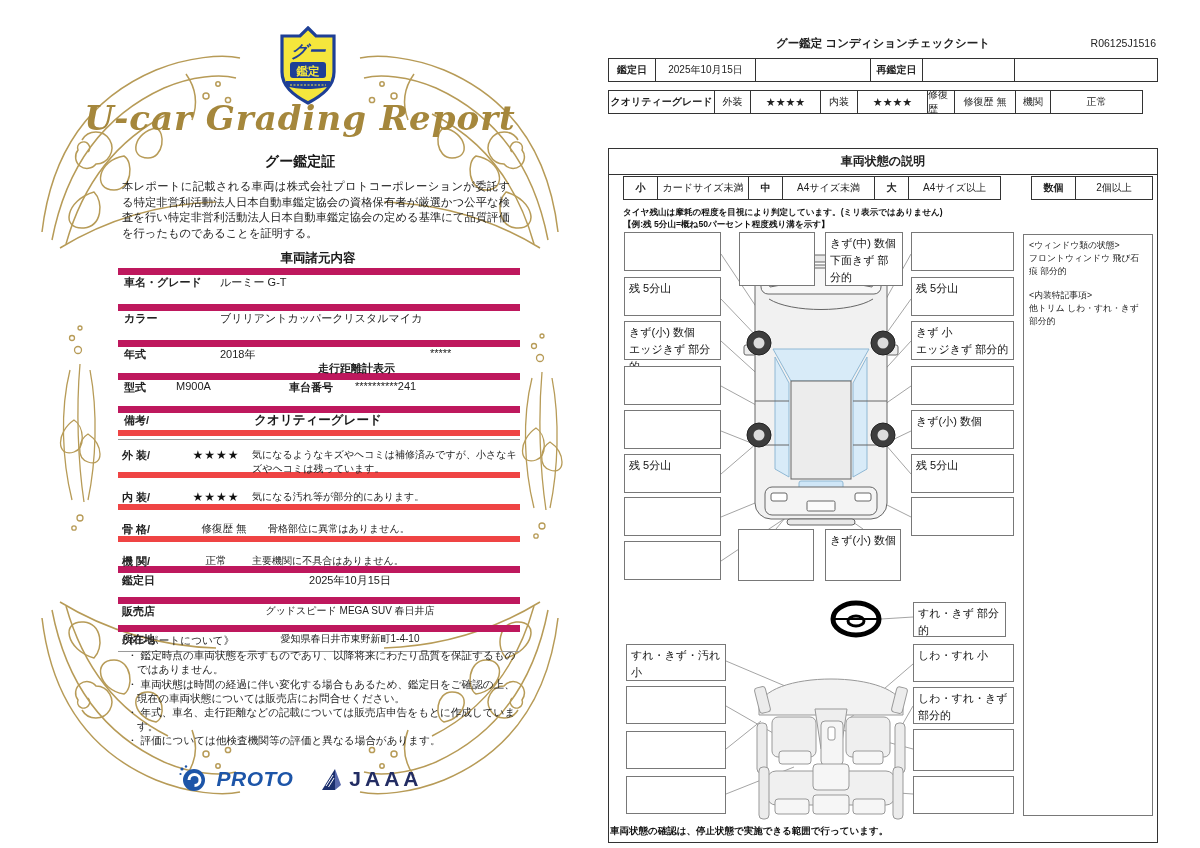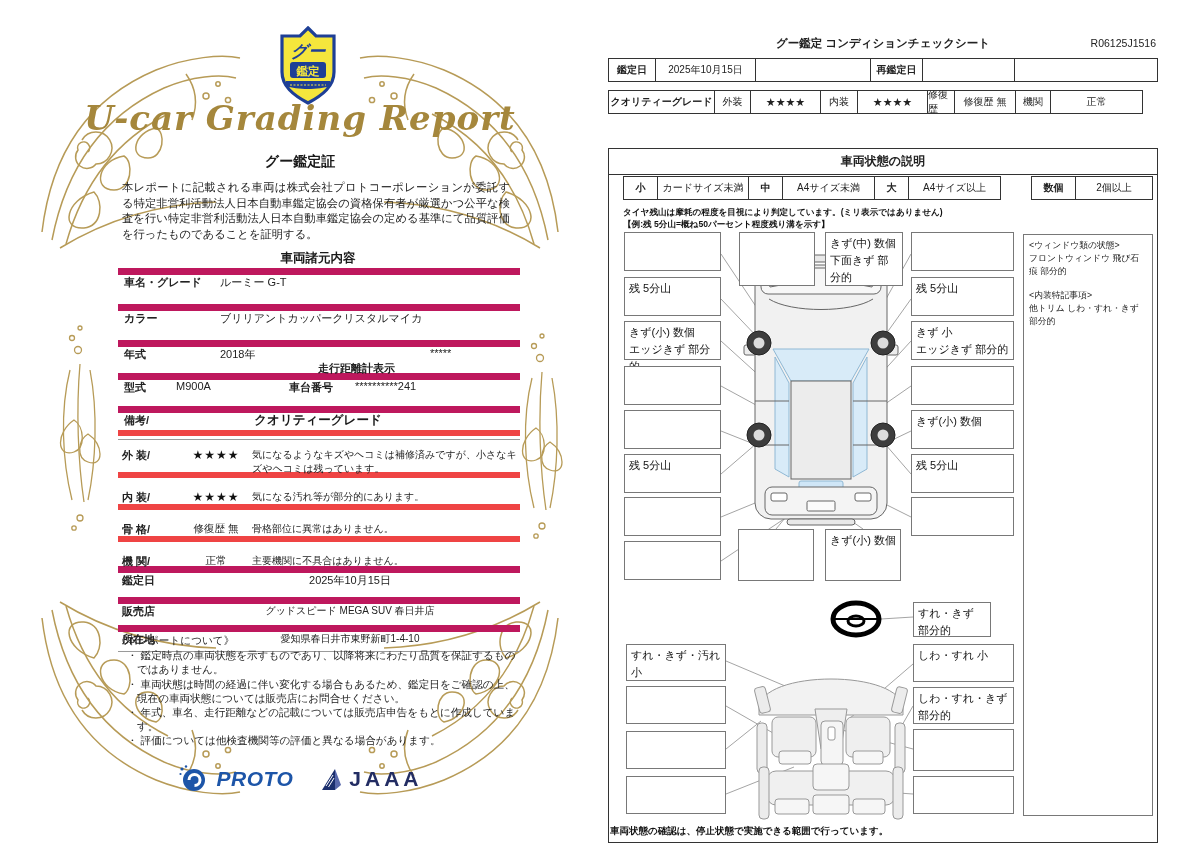--- a/index.html
+++ b/index.html
@@ -7,21 +7,21 @@
   .canvas{position:relative;width:1200px;height:848px;background:#fff;}
   .abs{position:absolute;}
   
   .page-left{position:absolute;left:0;top:0;width:600px;height:848px;}
   .orn-svg{position:absolute;left:0;top:0;z-index:0;}
   .lp{z-index:2;}
   .report-title{left:0;top:98px;width:600px;text-align:center;
     font-family:"DejaVu Serif",serif;font-style:italic;font-weight:bold;
     font-size:34px;color:#a5873c;letter-spacing:1px;}
   .subtitle{left:0;top:153px;width:600px;text-align:center;font-weight:bold;font-size:14px;color:#1a1a1a;}
-  .intro{left:122px;top:180px;width:388px;font-size:11.3px;line-height:1.38;text-align:justify;color:#222;}
+  .intro{left:122px;top:180px;width:388px;font-size:11.3px;line-height:1.38;text-align:justify;color:#222;font-family:Liberation Mono, monospace;}
   .sec-title{width:400px;text-align:center;font-weight:bold;font-size:12.5px;color:#1a1a1a;}
   .tbl{left:118px;width:402px;}
   .trow{display:flex;align-items:flex-start;border-top:7px solid #be185d;font-size:11px;}
   .trow:last-child{border-bottom:1px solid #9a9a9a;}
   .tlabel{font-weight:bold;color:#222;}
   .grow{display:flex;border-top:6px solid #ef4444;font-size:11px;align-items:flex-start;padding-top:12px;box-sizing:border-box;}
   .gdesc{font-size:10px;line-height:1.35;color:#222;flex:1;}
   .stars{letter-spacing:1px;font-size:12px;color:#111;}
   .notes{left:116px;top:633px;width:408px;font-size:10.6px;line-height:1.34;color:#222;}
   .notes .nt{margin-bottom:1px;}
@@ -144,21 +144,21 @@
       <div class="grow" style="height:42px;">
         <span class="tlabel" style="width:58px;padding-left:4px;">外 装/</span>
         <span class="stars" style="width:72px;text-align:center;">★★★★</span>
         <span class="gdesc">気になるようなキズやヘコミは補修済みですが、小さなキズやヘコミは残っています。</span>
       </div>
       <div class="grow" style="height:32px;">
         <span class="tlabel" style="width:58px;padding-left:4px;">内 装/</span>
         <span class="stars" style="width:72px;text-align:center;">★★★★</span>
         <span class="gdesc">気になる汚れ等が部分的にあります。</span>
       </div>
-      <div class="grow" style="height:32px;">
+      <div class="grow" style="height:32px;gap:8px;">
         <span class="tlabel" style="width:58px;padding-left:4px;">骨 格/</span>
         <span style="width:72px;text-align:center;font-size:10.5px;">修復歴 無</span>
         <span class="gdesc">骨格部位に異常はありません。</span>
       </div>
       <div class="grow" style="height:30px;">
         <span class="tlabel" style="width:58px;padding-left:4px;">機 関/</span>
         <span style="width:72px;text-align:center;font-size:10.5px;">正常</span>
         <span class="gdesc">主要機関に不具合はありません。</span>
       </div>
       <div class="trow" style="height:24px;">
@@ -367,21 +367,21 @@
       <div class="abox" style="left:302px;top:172px;width:103px;height:39px;">きず 小
 エッジきず 部分的</div>
       <div class="abox" style="left:302px;top:217px;width:103px;height:39px;"></div>
       <div class="abox" style="left:302px;top:261px;width:103px;height:39px;">きず(小) 数個</div>
       <div class="abox" style="left:302px;top:305px;width:103px;height:39px;">残 5分山</div>
       <div class="abox" style="left:302px;top:348px;width:103px;height:39px;"></div>
 
       <div class="abox" style="left:129px;top:380px;width:76px;height:52px;"></div>
       <div class="abox" style="left:216px;top:380px;width:76px;height:52px;">きず(小) 数個</div>
 
-      <div class="abox" style="left:304px;top:453px;width:78px;height:35px;">すれ・きず 部分的</div>
+      <div class="abox" style="left:304px;top:453px;width:93px;height:35px;">すれ・きず 部分的</div>
 
       <div class="abox" style="left:17px;top:495px;width:100px;height:37px;">すれ・きず・汚れ 小</div>
       <div class="abox" style="left:17px;top:537px;width:100px;height:38px;"></div>
       <div class="abox" style="left:17px;top:582px;width:100px;height:38px;"></div>
       <div class="abox" style="left:17px;top:627px;width:100px;height:38px;"></div>
 
       <div class="abox" style="left:304px;top:495px;width:101px;height:38px;">しわ・すれ 小</div>
       <div class="abox" style="left:304px;top:538px;width:101px;height:37px;">しわ・すれ・きず 部分的</div>
       <div class="abox" style="left:304px;top:580px;width:101px;height:42px;"></div>
       <div class="abox" style="left:304px;top:627px;width:101px;height:38px;"></div>

